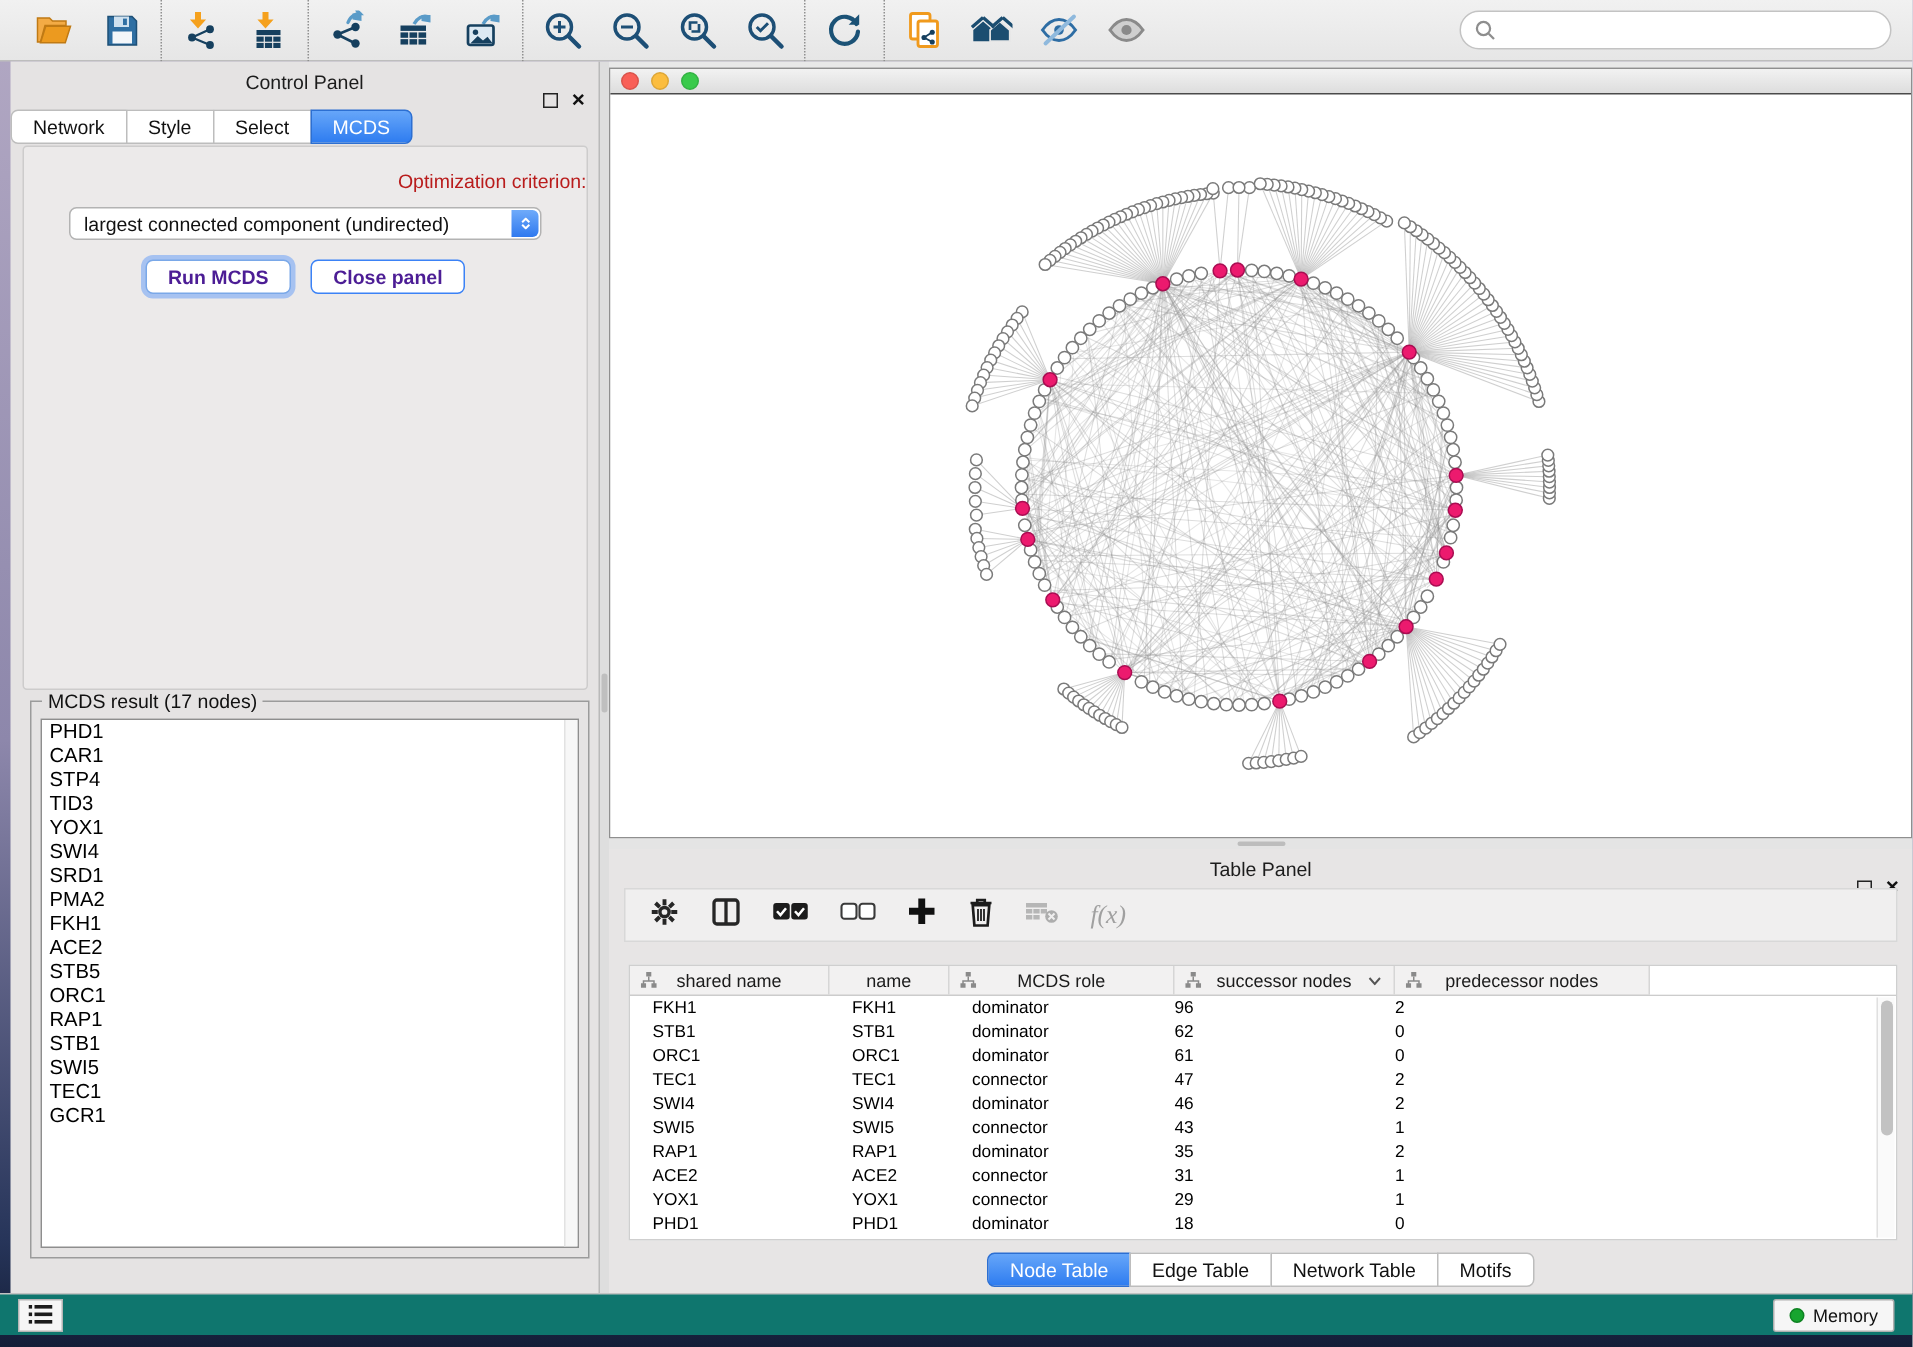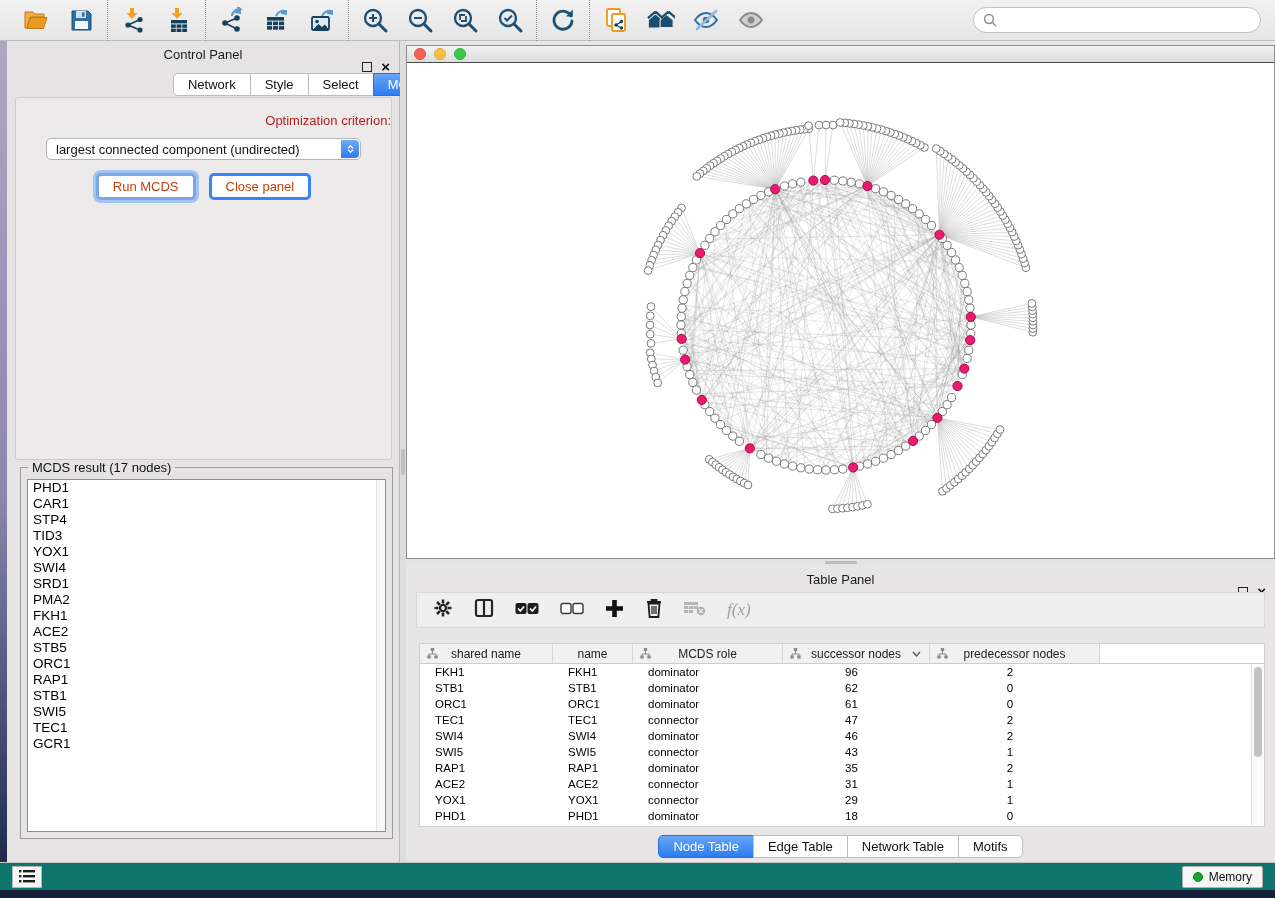--- a/index.html
+++ b/index.html
@@ -27,34 +27,34 @@
   .panel-title { font-size:13px; color:#1c1c1c; }
   .panel-icons { margin-left:auto; display:flex; align-items:center; gap:9px; }
   .float-ic { width:10px; height:10px; border:1.6px solid #222; background:transparent; }
   .close-ic { font-size:15px; font-weight:bold; color:#111; line-height:10px; }
   .seg { display:inline-flex; }
   .seg .tab { background:#fff; border:1px solid #bdbdbd; margin-left:-1px; padding:3px 14px;
     font-size:13px; color:#111; white-space:nowrap; }
   .seg .tab:first-child { border-radius:5px 0 0 5px; margin-left:0; }
   .seg .tab:last-child { border-radius:0 5px 5px 0; }
   .seg .tab.active { background:linear-gradient(#66a6f9,#2e7cf0); border-color:#2c6fd2; color:#fff; }
-  #cp-tabs { position:absolute; left:0; top:32px; width:100%; text-align:right;margin-left:42px; }
+  #cp-tabs { position:absolute; left:0; top:32px; width:100%; text-align:left; }
   #cp-sub { position:absolute; left:8px; top:56px; width:377px; height:363px;
     background:#eceaea; border:1px solid #cdcccc; border-radius:3px; }
   #opt-label { text-align:right; margin-top:15px; font-size:13px; color:#b91c1c; }
   #criterion { margin:10px auto 0 auto; width:315px; height:22px; background:#fff;
     border:1px solid #b3b3b3; border-radius:5px; display:flex; align-items:center; position:relative; }
   #criterion .sel-text { font-size:13px; padding-left:9px; color:#111; }
   #criterion .stepper { position:absolute; right:1px; top:1px; bottom:1px; width:18px;
     border-radius:0 4px 4px 0; background:linear-gradient(#6fabfa,#2f79ef);
     display:flex; flex-direction:column; align-items:center; justify-content:center; }
   .chev { width:7px; height:4px; }
   #cp-buttons { display:flex; justify-content:center; gap:13px; margin-top:13px; }
-  .mac-btn { background:#fff; border:3px solid #3b82f6; border-radius:5px; font-size:13px;
-    padding:3px 14px; color:#c2410c; font-family:"Liberation Sans", sans-serif; }
+  .mac-btn { background:#fff; border:1px solid #3b82f6; border-radius:5px; font-size:13px;
+    padding:3px 14px; color:#4c1d95; font-family:"Liberation Sans", sans-serif;font-weight:bold; }
   .mac-btn.focused { box-shadow:0 0 0 3px rgba(110,160,245,.55); border-color:#7aa8e8; }
   #groupbox { position:absolute; left:13px; top:426px; width:373px; height:372px;
     border:1px solid #9b9b9b; }
   #groupbox .legend { position:absolute; top:-8px; left:7px; background:#e5e3e3;
     padding:0 4px; font-size:13px; color:#111; }
   #mcds-list { position:absolute; left:6px; right:6px; top:11px; bottom:6px; background:#fff;
     border:1px solid #8e8e8e; overflow:hidden; }
   #mcds-list .track { position:absolute; right:0; top:0; bottom:0; width:9px;
     background:#f7f7f7; border-left:1px solid #e2e2e2; }
   .list-item { font-size:13.5px; line-height:16px; padding-left:5px; color:#000; }
@@ -91,21 +91,21 @@
     border:1px solid #cfcfcf; }
   #thead { display:flex; height:20px; background:#f2f1f1; border-bottom:1px solid #cccccc; }
   .hcell { position:relative; display:flex; align-items:center; justify-content:center;
     border-right:1px solid #d6d6d6; font-size:12px; color:#1b1b1b; }
   .hcell .hier { position:absolute; left:7px; }
   .hcell .sortch { position:absolute; right:8px; }
   .hcell.filler { border-right:none; background:#fff; flex:1; }
   .trow { display:flex; height:16px; align-items:center; }
   .tcell { font-size:11.5px; color:#000; overflow:hidden; white-space:nowrap; }
   .tcell.l { padding-left:15px; text-align:left; }
-  .tcell.r { padding-right:10px; text-align:center; }
+  .tcell.r { padding-right:10px; text-align:left; }
   #tscroll { position:absolute; right:1px; top:21px; width:12px; bottom:1px;
     background:#fafafa; border-left:1px solid #e0e0e0; }
   #tscroll .thumb { position:absolute; left:1.5px; top:2px; width:8px; height:90px;
     background:#c2c2c2; border-radius:4px; }
   #tp-tabs { position:absolute; left:0; top:269px; width:100%; text-align:center; }
 
   
   #statusbar { position:absolute; left:0px; top:862px; width:1275px; height:28px;
     background:#0f766e; border-top:1px solid #c2c2c2; display:flex; align-items:center; padding:0 12px; }
   #list-btn { width:30px; height:22px; background:#f6f6f6; border:1px solid #b5b5b5;

